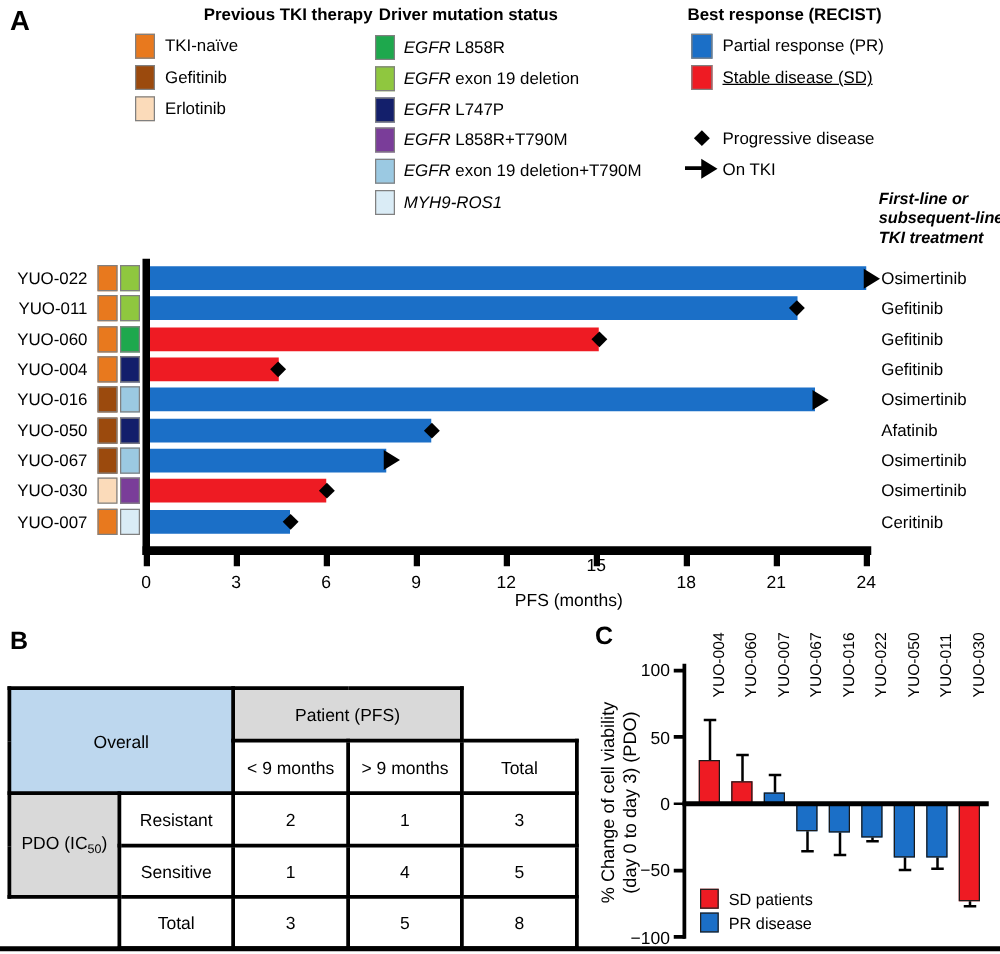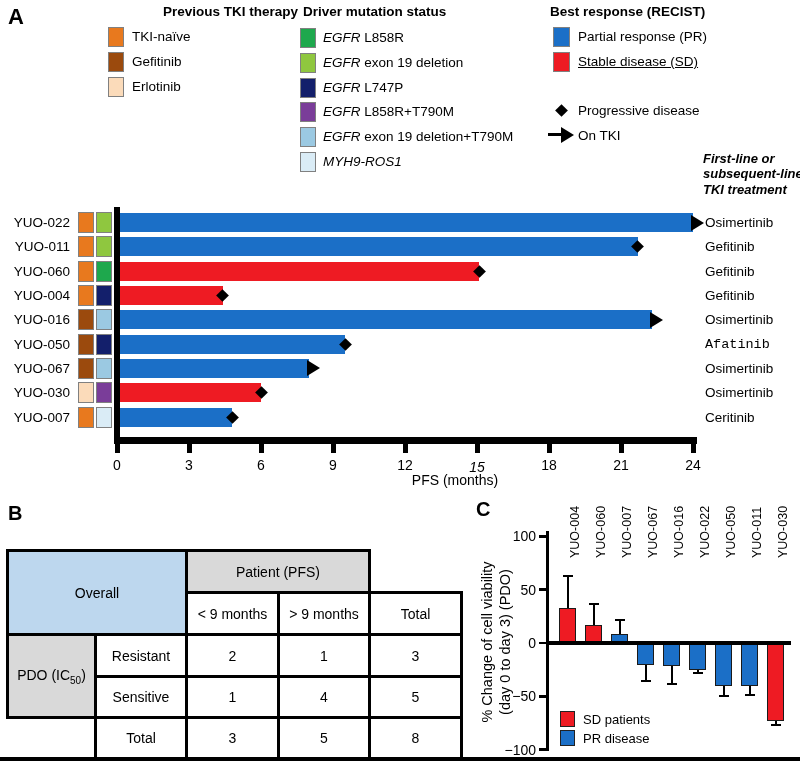--- a/index.html
+++ b/index.html
@@ -95,21 +95,21 @@
       <div class="sw" style="position: absolute; left: 78px; top: 309.32px; height: 21px; background: rgb(155, 74, 13);"></div>
       <div class="sw" style="position: absolute; left: 96px; top: 309.32px; height: 21px; background: rgb(155, 201, 226);"></div>
       <div class="bar" style="position: absolute; left: 120px; top: 310.32px; width: 532.2px; background: rgb(27, 111, 199);"></div>
       <div class="arrowhead" style="position: absolute; left: 650.2px; top: 311.82px;"></div>
       <div class="txlab" style="position: absolute; left: 705px; top: 312.32px;">Osimertinib</div>
       <div class="rowlab" style="position: absolute; left: 0px; top: 336.65px;">YUO-050</div>
       <div class="sw" style="position: absolute; left: 78px; top: 333.65px; height: 21px; background: rgb(155, 74, 13);"></div>
       <div class="sw" style="position: absolute; left: 96px; top: 333.65px; height: 21px; background: rgb(19, 31, 107);"></div>
       <div class="bar" style="position: absolute; left: 120px; top: 334.65px; width: 225px; background: rgb(27, 111, 199);"></div>
       <div class="diamond" style="position: absolute; left: 340.5px; top: 339.65px;"></div>
-      <div class="txlab" style="position: absolute; left: 705px; top: 336.65px; font-family: Liberation Mono, monospace;">Afatinib</div>
+      <div class="txlab" style="position: absolute; left: 705px; top: 336.65px;">Afatinib</div>
       <div class="rowlab" style="position: absolute; left: 0px; top: 360.98px;">YUO-067</div>
       <div class="sw" style="position: absolute; left: 78px; top: 357.98px; height: 21px; background: rgb(155, 74, 13);"></div>
       <div class="sw" style="position: absolute; left: 96px; top: 357.98px; height: 21px; background: rgb(155, 201, 226);"></div>
       <div class="bar" style="position: absolute; left: 120px; top: 358.98px; width: 189px; background: rgb(27, 111, 199);"></div>
       <div class="arrowhead" style="position: absolute; left: 307px; top: 360.48px;"></div>
       <div class="txlab" style="position: absolute; left: 705px; top: 360.98px;">Osimertinib</div>
       <div class="rowlab" style="position: absolute; left: 0px; top: 385.31px;">YUO-030</div>
       <div class="sw" style="position: absolute; left: 78px; top: 382.31px; height: 21px; background: rgb(251, 219, 186);"></div>
       <div class="sw" style="position: absolute; left: 96px; top: 382.31px; height: 21px; background: rgb(122, 61, 153);"></div>
       <div class="bar" style="position: absolute; left: 120px; top: 383.31px; width: 141px; background: rgb(238, 27, 35);"></div>
@@ -125,21 +125,21 @@
       <div class="ticklab" style="position: absolute; left: 97px; top: 457px;">0</div>
       <div style="position: absolute; left: 186.5px; top: 444px; width: 5px; height: 9px; background: rgb(0, 0, 0);"></div>
       <div class="ticklab" style="position: absolute; left: 169px; top: 457px;">3</div>
       <div style="position: absolute; left: 258.5px; top: 444px; width: 5px; height: 9px; background: rgb(0, 0, 0);"></div>
       <div class="ticklab" style="position: absolute; left: 241px; top: 457px;">6</div>
       <div style="position: absolute; left: 330.5px; top: 444px; width: 5px; height: 9px; background: rgb(0, 0, 0);"></div>
       <div class="ticklab" style="position: absolute; left: 313px; top: 457px;">9</div>
       <div style="position: absolute; left: 402.5px; top: 444px; width: 5px; height: 9px; background: rgb(0, 0, 0);"></div>
       <div class="ticklab" style="position: absolute; left: 385px; top: 457px;">12</div>
       <div style="position: absolute; left: 474.5px; top: 444px; width: 5px; height: 9px; background: rgb(0, 0, 0);"></div>
-      <div class="ticklab" style="position: absolute; left: 457px; top: 459px; font-style: italic;">15</div>
+      <div class="ticklab" style="position: absolute; left: 457px; top: 444px;">15</div>
       <div style="position: absolute; left: 546.5px; top: 444px; width: 5px; height: 9px; background: rgb(0, 0, 0);"></div>
       <div class="ticklab" style="position: absolute; left: 529px; top: 457px;">18</div>
       <div style="position: absolute; left: 618.5px; top: 444px; width: 5px; height: 9px; background: rgb(0, 0, 0);"></div>
       <div class="ticklab" style="position: absolute; left: 601px; top: 457px;">21</div>
       <div style="position: absolute; left: 690.5px; top: 444px; width: 5px; height: 9px; background: rgb(0, 0, 0);"></div>
       <div class="ticklab" style="position: absolute; left: 673px; top: 457px;">24</div>
     </div>
 
   <table class="btab">
     <colgroup>

